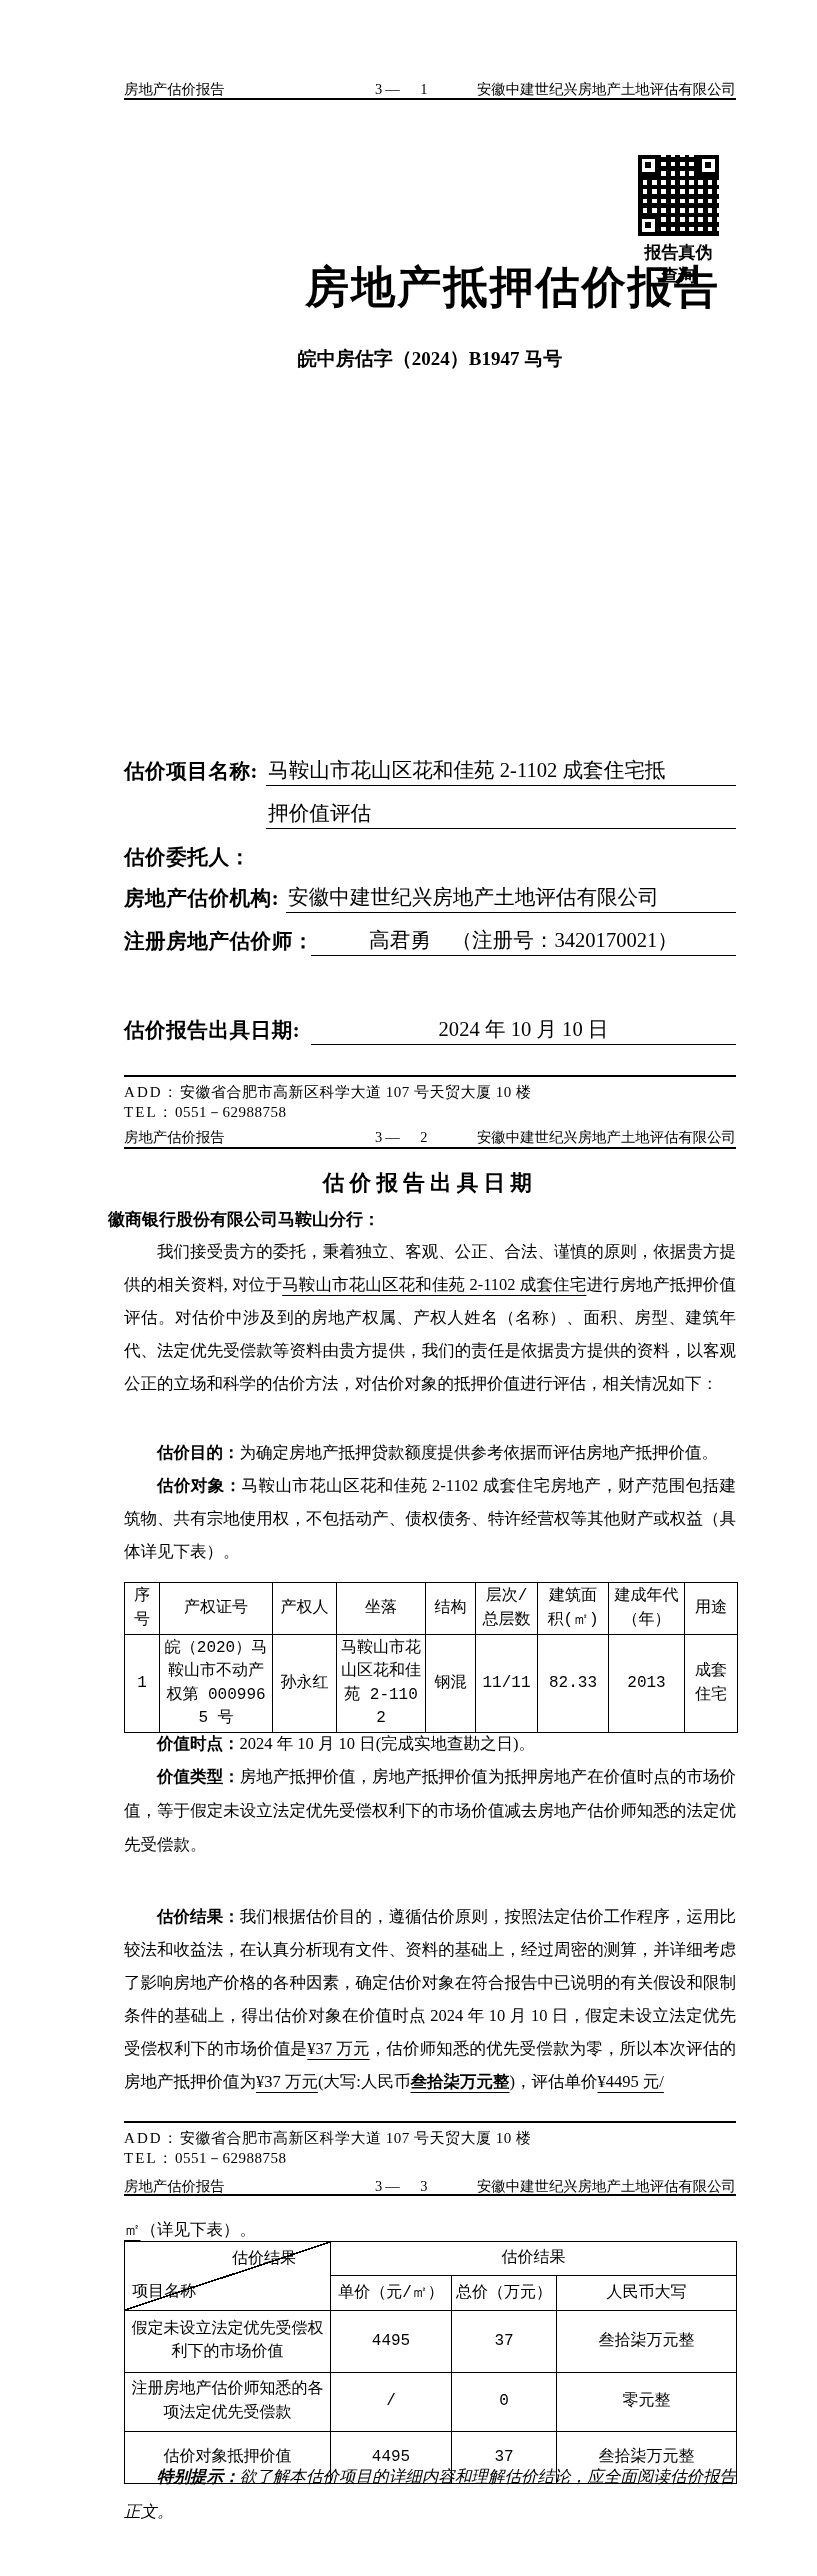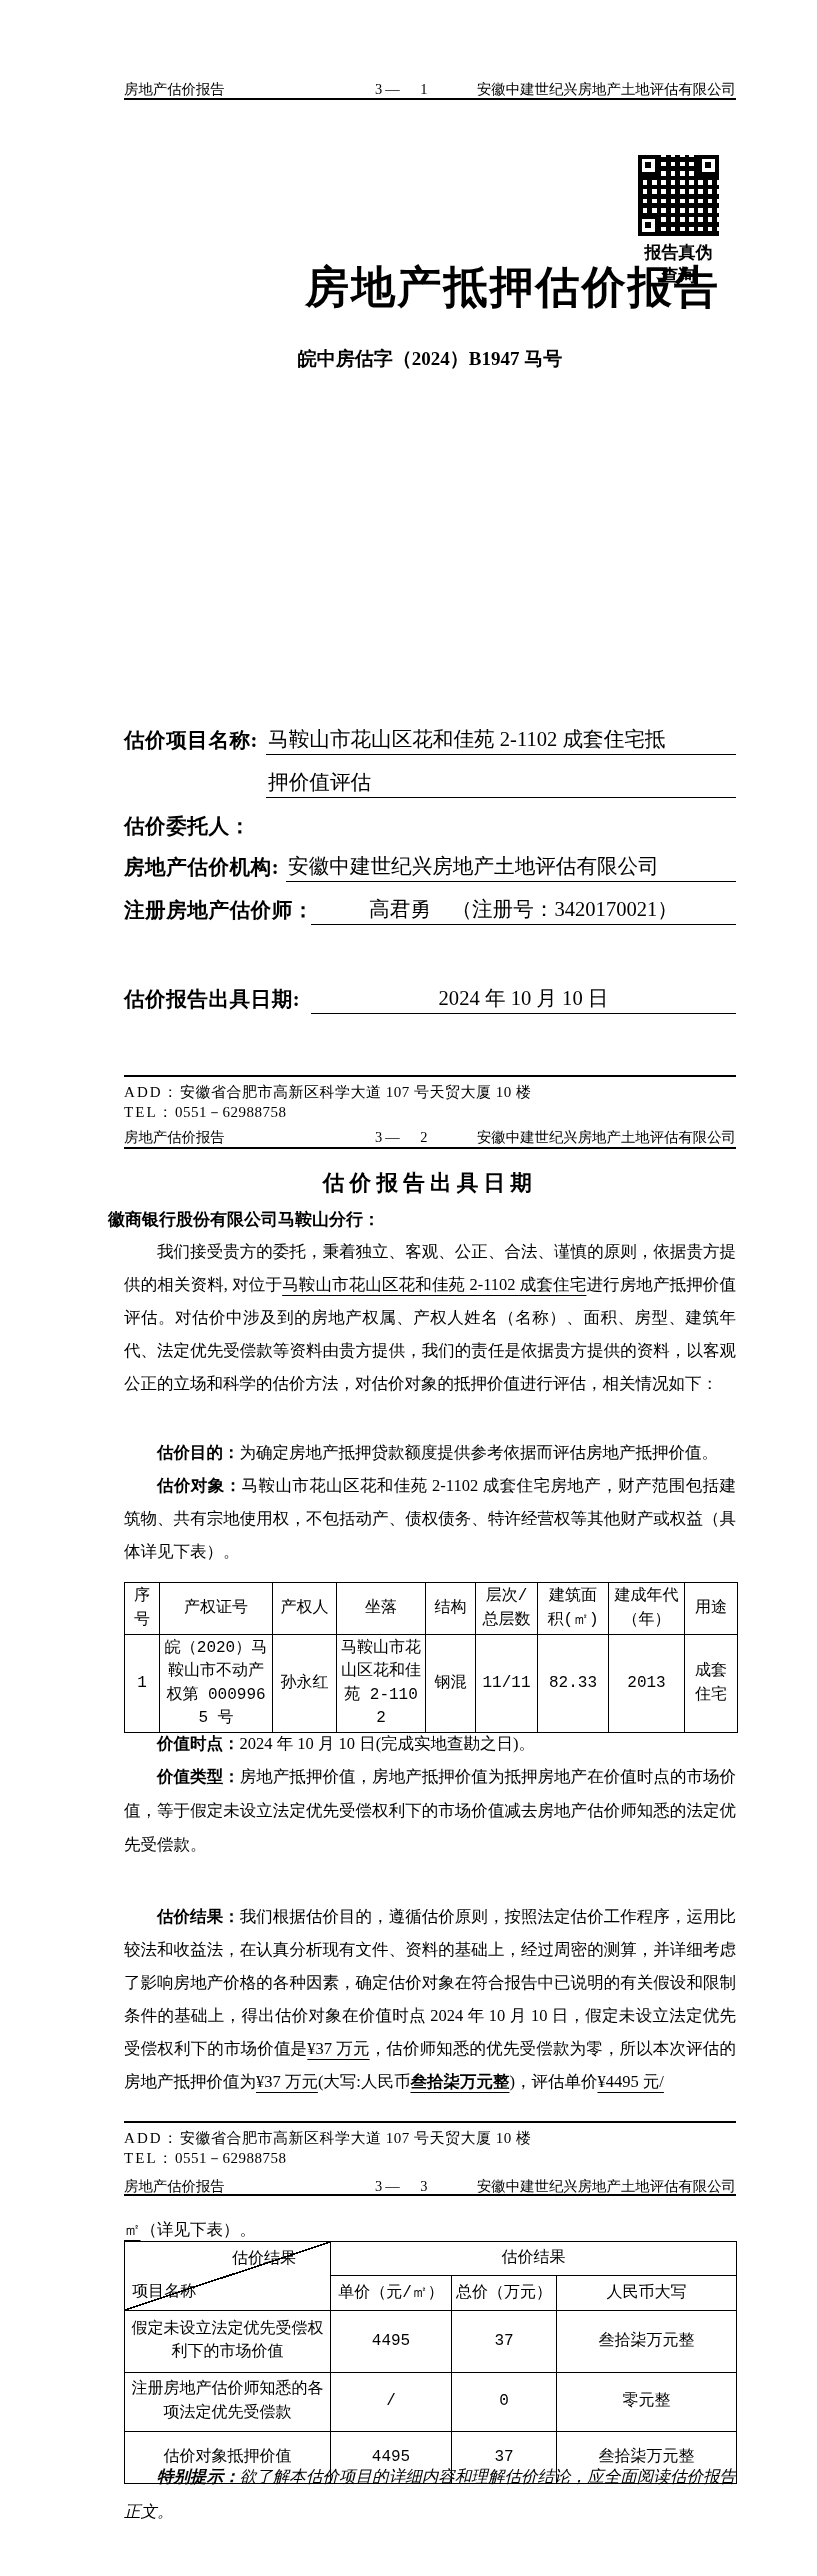--- a/index.html
+++ b/index.html
@@ -29,21 +29,21 @@
   }
   .qr .finder{position:absolute;width:20.6px;height:20.6px;background:#fff;border:4.6px solid #000;box-sizing:border-box;}
   .qr .finder i{position:absolute;left:2.6px;top:2.6px;width:6.2px;height:6.2px;background:#000;display:block;}
   .qr .f-tl{left:0;top:0;}
   .qr .f-tr{right:0;top:0;}
   .qr .f-bl{left:0;bottom:0;}
   .qr-caption{left:638px;top:241px;width:81px;text-align:center;font-size:17px;font-weight:bold;}
   
   .doc-title{left:108px;top:258px;width:612px;text-align:right;font-size:44px;font-weight:bold;letter-spacing:2.1px;}
   .doc-no{left:124px;top:346px;width:612px;text-align:center;font-size:19px;font-weight:bold;}
-  .field-row{left:124px;width:612px;height:30px;font-size:20.6px;}
+  .field-row{left:124px;width:612px;height:30px;font-size:20.6px;margin-top:31px;}
   .field-label{position:absolute;left:0;bottom:1px;font-weight:bold;white-space:nowrap;letter-spacing:0.5px;}
   .field-line{position:absolute;right:0;bottom:0;top:0;border-bottom:1.5px solid #000;display:flex;align-items:flex-end;}
   .field-line span{padding-bottom:1px;white-space:nowrap;}
   .fl-left{justify-content:flex-start;}
   .fl-left span{padding-left:2.1px;}
   .fl-center{justify-content:center;}
   
   .letter-title{left:124px;top:1168px;width:612px;text-align:center;font-size:21.6px;font-weight:bold;letter-spacing:5.2px;}
   .salutation{left:108px;top:1208px;width:612px;font-size:17px;font-weight:bold;}
   .para{left:124px;width:612px;font-size:16.5px;line-height:33px;text-align:justify;text-justify:inter-ideograph;}

